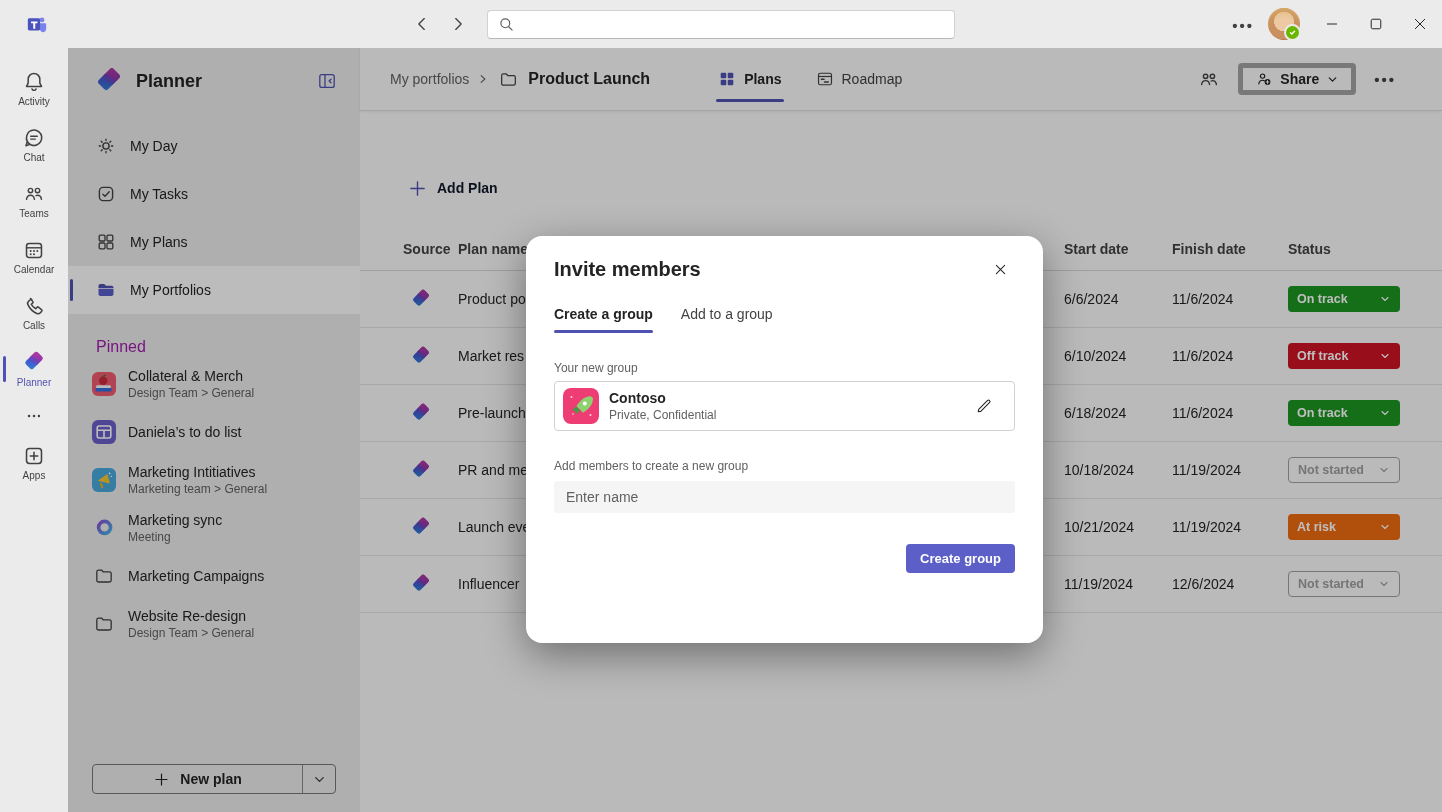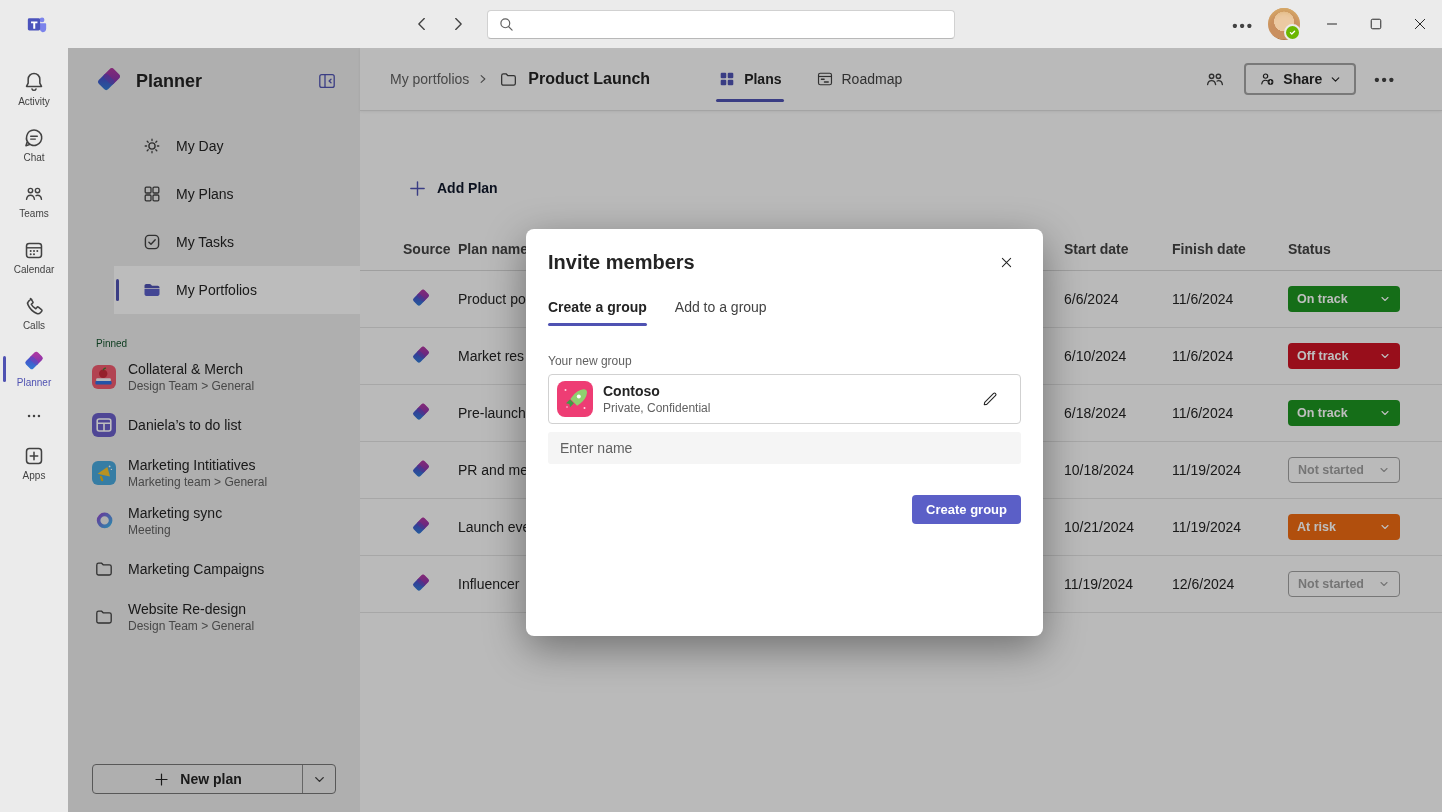--- a/index.html
+++ b/index.html
@@ -33,26 +33,26 @@
   .rail-item.sel{color:#4f52b2;}
   .rail-item.sel .lbl{color:#4f52b2;}
   .rail-item.sel::before{content:"";position:absolute;left:3px;top:14px;width:3px;height:26px;border-radius:2px;background:#4f52b2;}
   .rail-dots{height:36px;}
 
   
   .sidebar{position:absolute;left:68px;top:48px;width:292px;bottom:0;background:#ebebeb;box-sizing:border-box;}
   .sb-head{display:flex;align-items:center;padding:18px 20px 0 26px;}
   .sb-title{font-size:18px;font-weight:700;margin-left:12px;}
   .sb-collapse{margin-left:auto;color:#4f52b2;width:26px;height:26px;display:flex;align-items:center;justify-content:center;}
-  .sb-nav{margin-top:26px;padding-left:46px;}
+  .sb-nav{margin-top:26px;}
   .sb-item{position:relative;height:48px;display:flex;align-items:center;gap:14px;padding-left:28px;font-size:14px;color:#242424;}
   .sb-item .ic{color:#424242;display:flex;}
   .sb-item.sel{background:#fdfdfd;}
   .sb-item.sel::before{content:"";position:absolute;left:2px;top:13px;width:3px;height:22px;border-radius:2px;background:#4f52b2;}
-  .sb-pinned-label{margin:24px 0 4px 28px;font-size:10px;color:#14532d;}
+  .sb-pinned-label{margin:24px 0 4px 28px;font-size:16px;color:#a21caf;}
   .pin-item{display:flex;align-items:center;gap:12px;padding:7px 8px 7px 24px;min-height:34px;}
   .pin-ic{width:24px;height:24px;flex:0 0 24px;}
   .pin-ic-folder{display:flex;align-items:center;justify-content:center;color:#424242;}
   .pin-txt .t{font-size:14px;color:#242424;}
   .pin-txt .s{font-size:12px;color:#616161;margin-top:2px;}
   .newplan{position:absolute;left:24px;right:24px;bottom:18px;height:30px;border:1px solid #767676;border-radius:4px;
     display:flex;align-items:center;background:transparent;}
   .newplan .np-main{flex:1;display:flex;align-items:center;justify-content:center;gap:10px;font-size:14px;font-weight:700;color:#242424;}
   .newplan .np-split{width:32px;align-self:stretch;border-left:1px solid #8a8a8a;display:flex;align-items:center;justify-content:center;color:#424242;}
 
@@ -63,41 +63,41 @@
   .crumb .root{font-size:14px;color:#616161;}
   .crumb .sep{color:#616161;display:flex;}
   .crumb .fold{color:#424242;display:flex;margin-left:2px;}
   .crumb .title{font-size:16px;font-weight:700;color:#242424;margin-left:2px;}
   .tabs{display:flex;margin-left:66px;gap:30px;height:62px;}
   .tab{position:relative;display:flex;align-items:center;gap:8px;font-size:14px;color:#424242;padding:0 2px;}
   .tab.sel{font-weight:700;color:#242424;}
   .tab.sel::after{content:"";position:absolute;left:0;right:0;bottom:8px;height:3px;border-radius:2px;background:#4f52b2;}
   .m-actions{margin-left:auto;display:flex;align-items:center;gap:18px;margin-right:46px;}
   .icbtn{color:#424242;display:flex;align-items:center;justify-content:center;}
-  .sharebtn{height:32px;border:2px solid #a3a3a3;border-radius:4px;display:flex;align-items:center;gap:7px;padding:0 12px;font-size:14px;font-weight:700;color:#242424;background:transparent;}
+  .sharebtn{height:32px;border:5px solid #a3a3a3;border-radius:4px;display:flex;align-items:center;gap:7px;padding:0 12px;font-size:14px;font-weight:700;color:#242424;background:transparent;}
   .m-dots{color:#424242;font-size:15px;font-weight:700;letter-spacing:2px;}
 
   .addplan{position:absolute;left:48px;top:122px;display:flex;align-items:center;gap:10px;font-size:14px;font-weight:700;color:#0f172a;height:36px;}
   .addplan .plus{color:#4f52b2;display:flex;}
 
   .table{position:absolute;left:0;right:0;top:180px;}
   .trow{display:grid;grid-template-columns:55px 606px 108px 116px 160px;align-items:center;padding-left:43px;height:56px;border-bottom:1px solid #e0e0e0;font-size:14px;color:#242424;}
   .trow.head{height:42px;font-weight:700;color:#424242;border-bottom:1px solid #d6d6d6;}
   .cell-src{display:flex;padding-left:7px;}
   .pill{width:112px;height:26px;border-radius:4px;display:flex;align-items:center;justify-content:space-between;padding:0 9px;box-sizing:border-box;color:#fff;font-size:12.5px;font-weight:700;}
   .pill .chev{display:flex;color:inherit;}
   .pill-on{background:#1d9421;}
   .pill-off{background:#cc1425;}
   .pill-risk{background:#ee6a12;}
   .pill-none{background:transparent;border:1px solid #a0a0a0;color:#9e9e9e;}
 
   
   .dim{position:absolute;left:68px;top:48px;right:0;bottom:0;background:rgba(0,0,0,0.255);z-index:40;}
-  .modal{position:absolute;left:526px;top:229px;width:517px;height:407px;background:#fff;border-radius:8px;
-    box-shadow:0 12px 40px rgba(0,0,0,.4);z-index:60;box-sizing:border-box;padding:0 22px;}
+  .modal{position:absolute;left:526px;top:236px;width:517px;height:407px;background:#fff;border-radius:16px;
+    box-shadow:0 12px 40px rgba(0,0,0,.4);z-index:60;box-sizing:border-box;padding:0 28px;}
   .mo-head{display:flex;align-items:center;justify-content:space-between;padding-top:18px;}
   .mo-title{font-size:20px;font-weight:700;color:#242424;}
   .mo-close{width:30px;height:30px;display:flex;align-items:center;justify-content:center;color:#242424;border-radius:4px;}
   .mo-desc{margin-top:26px;font-size:13.2px;color:#424242;white-space:nowrap;}
   .mo-tabs{margin-top:22px;display:flex;gap:28px;}
   .mo-tab{position:relative;font-size:14px;color:#424242;padding-bottom:11px;}
   .mo-tab.sel{font-weight:700;color:#242424;}
   .mo-tab.sel::after{content:"";position:absolute;left:0;right:0;bottom:0;height:3px;border-radius:2px;background:#4f52b2;}
   .mo-label{margin-top:28px;font-size:12px;color:#616161;}
   .gcard{margin-top:6px;height:50px;border:1px solid #d1d1d1;border-radius:4px;display:flex;align-items:center;gap:10px;padding:0 8px;box-sizing:border-box;}
@@ -298,36 +298,36 @@
             <svg width="20" height="20" viewBox="0 0 20 20">
               <circle cx="10" cy="10" r="3.1" fill="none" stroke="currentColor" stroke-width="1.4"></circle>
               <path d="M10 3.2v1.4M10 15.4v1.4M3.2 10h1.4M15.4 10h1.4M5.2 5.2l1 1M13.8 13.8l1 1M14.8 5.2l-1 1M6.2 13.8l-1 1" stroke="currentColor" stroke-width="1.3" stroke-linecap="round"></path>
             </svg>
           </span>
         <span>My Day</span>
       </div>
       <div class="sb-item">
         <span class="ic">
             <svg width="20" height="20" viewBox="0 0 20 20">
+              <rect x="3.4" y="3.4" width="13.2" height="13.2" rx="3.6" fill="none" stroke="currentColor" stroke-width="1.4"></rect>
+              <path d="m6.9 10.2 2.1 2.1 4.2-4.6" fill="none" stroke="currentColor" stroke-width="1.4" stroke-linecap="round" stroke-linejoin="round"></path>
+            </svg>
+          </span>
+        <span>My Tasks</span>
+      </div>
+      <div class="sb-item">
+        <span class="ic">
+            <svg width="20" height="20" viewBox="0 0 20 20">
               <rect x="3.2" y="3.2" width="5.8" height="5.8" rx="1.1" fill="none" stroke="currentColor" stroke-width="1.3"></rect>
               <rect x="11" y="3.2" width="5.8" height="5.8" rx="1.1" fill="none" stroke="currentColor" stroke-width="1.3"></rect>
               <rect x="3.2" y="11" width="5.8" height="5.8" rx="1.1" fill="none" stroke="currentColor" stroke-width="1.3"></rect>
               <rect x="11" y="11" width="5.8" height="5.8" rx="1.1" fill="none" stroke="currentColor" stroke-width="1.3"></rect>
             </svg>
           </span>
         <span>My Plans</span>
-      </div>
-      <div class="sb-item">
-        <span class="ic">
-            <svg width="20" height="20" viewBox="0 0 20 20">
-              <rect x="3.4" y="3.4" width="13.2" height="13.2" rx="3.6" fill="none" stroke="currentColor" stroke-width="1.4"></rect>
-              <path d="m6.9 10.2 2.1 2.1 4.2-4.6" fill="none" stroke="currentColor" stroke-width="1.4" stroke-linecap="round" stroke-linejoin="round"></path>
-            </svg>
-          </span>
-        <span>My Tasks</span>
       </div>
       <div class="sb-item sel">
         <span class="ic">
             <svg width="20" height="20" viewBox="0 0 20 20">
               <path d="M2.5 5.8c0-1 .8-1.8 1.8-1.8h3.3c.5 0 .9.2 1.3.5l1.1 1.2h5.7c1 0 1.8.8 1.8 1.8v.8H2.5Z" fill="#4f52b2"></path>
               <path d="M2.5 9.1h15v5c0 1-.8 1.8-1.8 1.8H4.3c-1 0-1.8-.8-1.8-1.8Z" fill="#5b5fc7"></path>
             </svg>
           </span>
         <span>My Portfolios</span>
       </div>
@@ -670,19 +670,20 @@
       <span>
         <div class="gt">Contoso</div>
         <div class="gs">Private, Confidential</div>
       </span>
       <button class="edit">
           <svg width="18" height="18" viewBox="0 0 20 20">
             <path d="m3.6 16.4.5-2.7L14 3.8a1.64 1.64 0 0 1 2.3 2.3L6.4 16l-2.8.4Z" fill="none" stroke="#242424" stroke-width="1.2" stroke-linejoin="round"></path>
           </svg>
         </button>
     </div>
+    <div class="mo-label">Add members to create a new group</div>
     <input class="mo-input" type="text" placeholder="Enter name" style="">
     <div class="mo-foot">
       <button class="create-btn">Create group</button>
     </div>
   </div>
 
 </div>
 
 </body></html>

